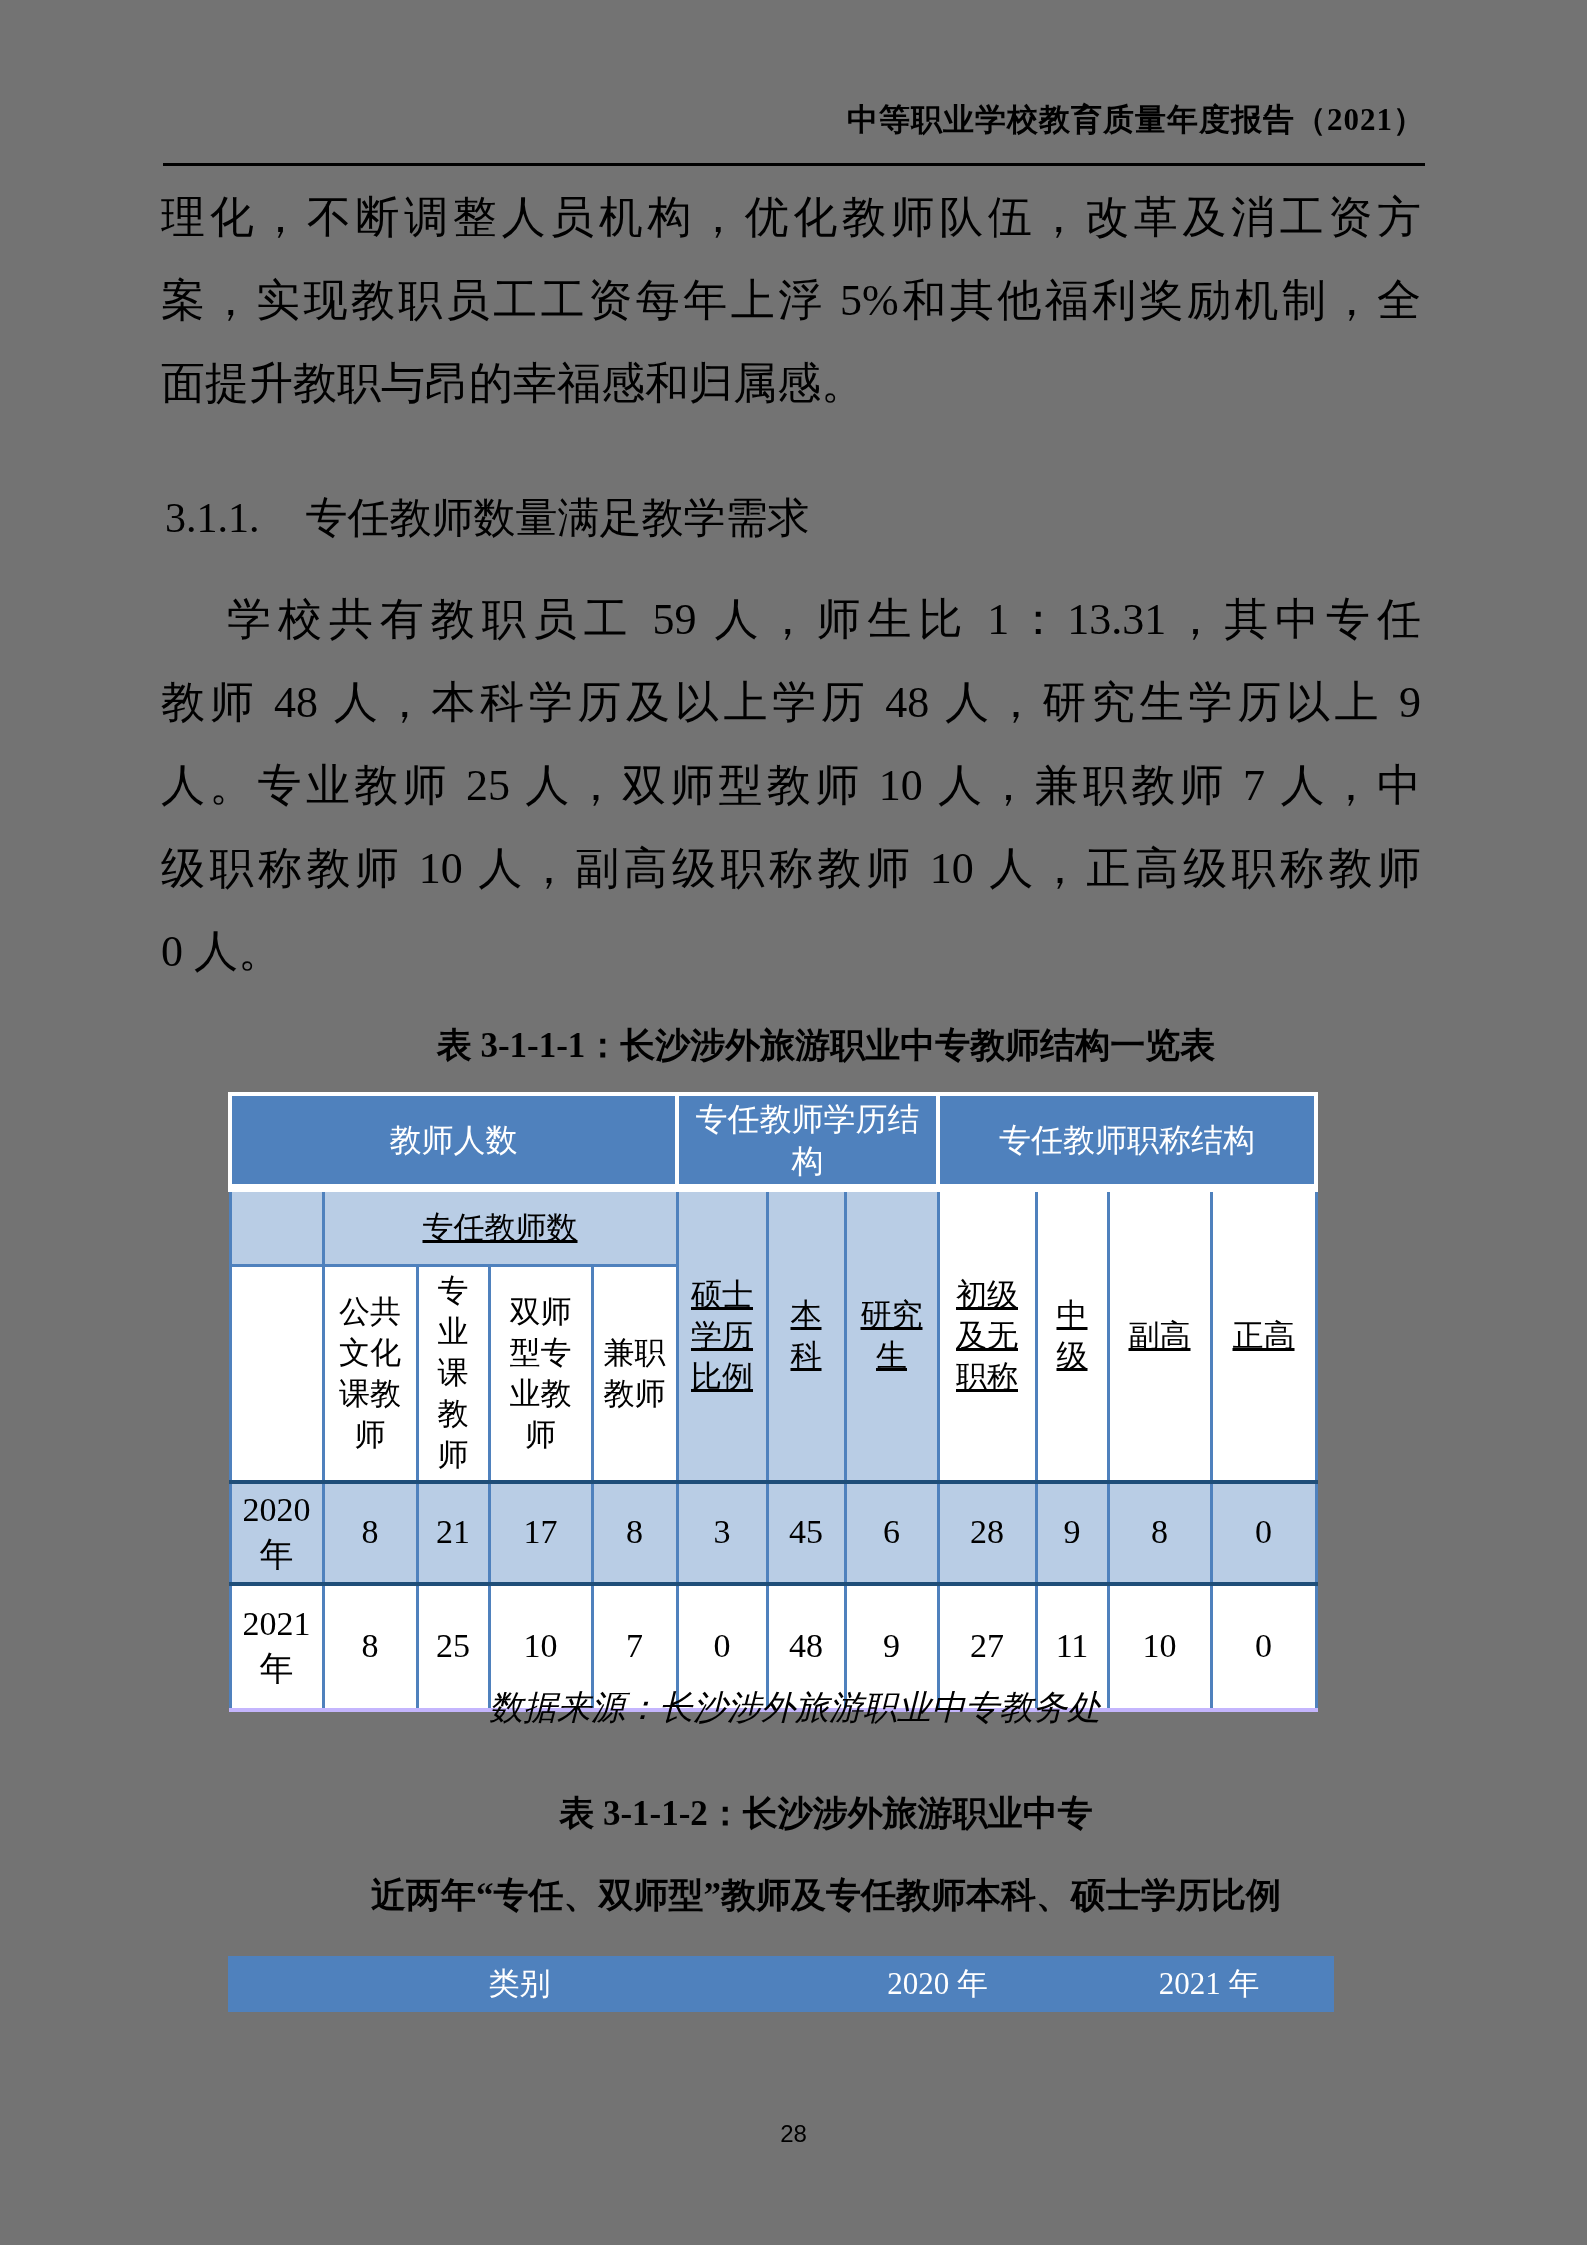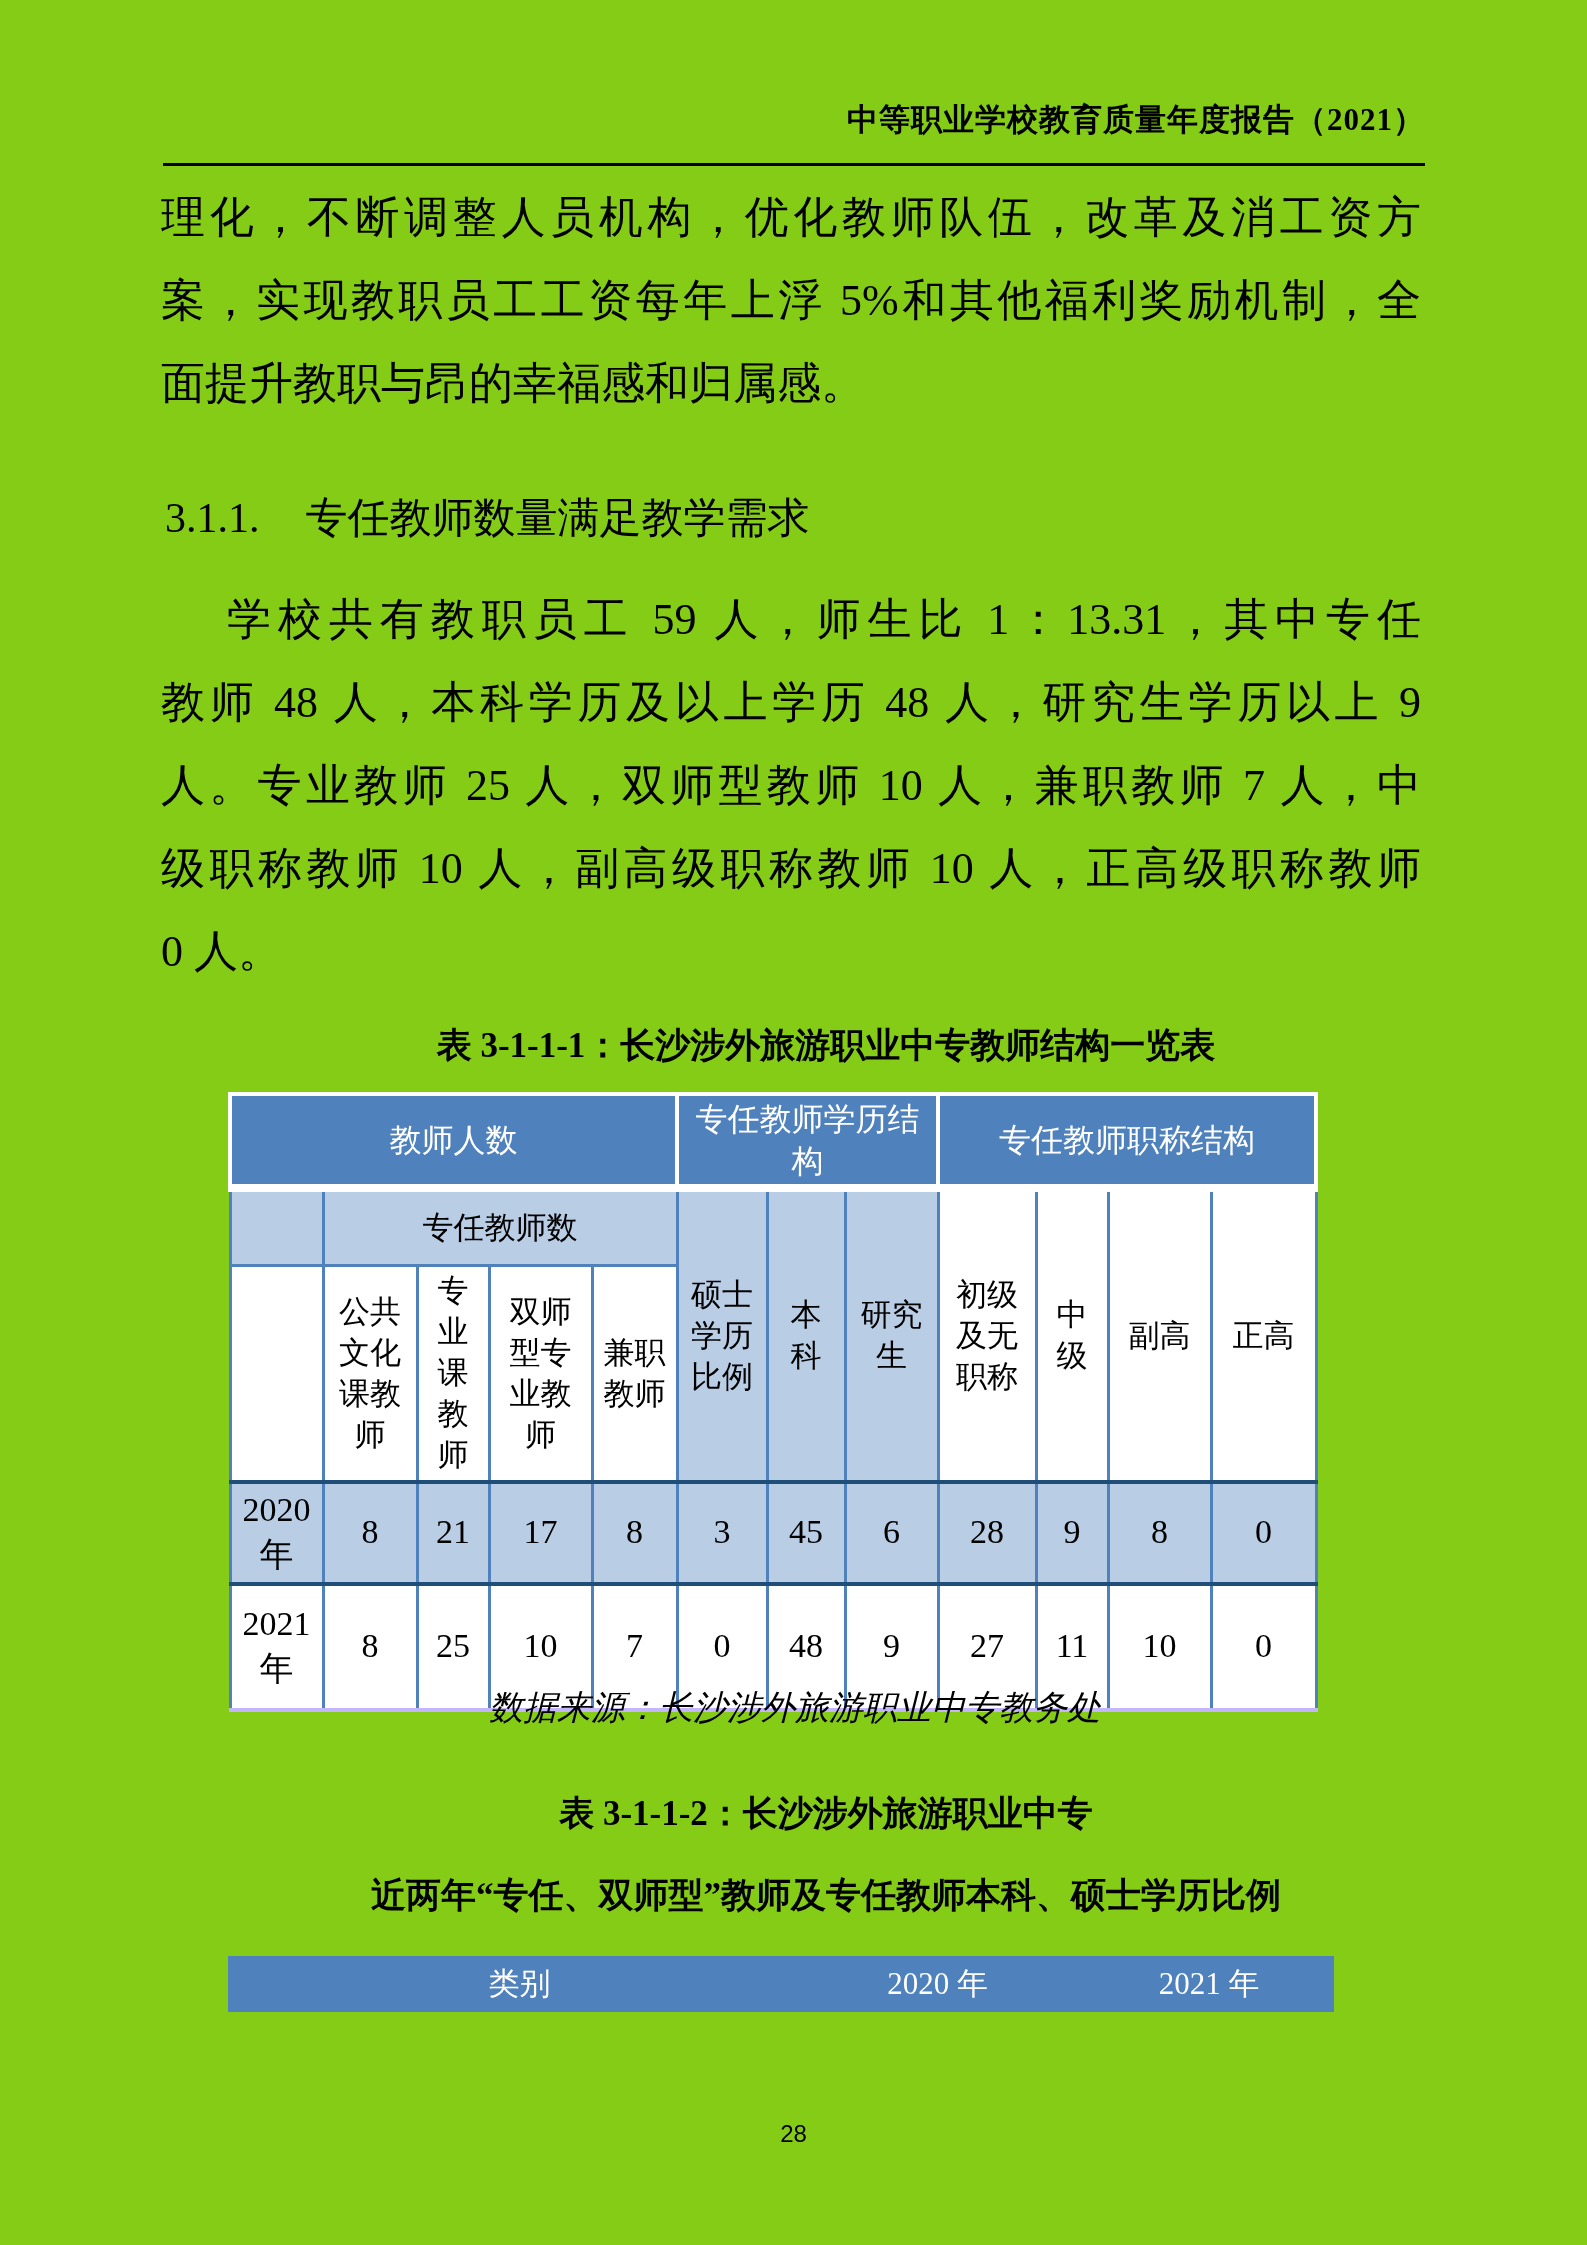--- a/index.html
+++ b/index.html
@@ -1,20 +1,20 @@
 <!DOCTYPE html>
 <html><head>
 <meta charset="utf-8">
 <style>
   html,body { margin:0; padding:0; background:#888; }
   .page {
     position:relative;
     width:1587px; height:2245px;
     margin:0 auto;
-    background:#84cc16;
+    background:#737373;
     font-family:"Liberation Serif","DejaVu Serif",serif;
     color:#000;
     overflow:hidden;
   }
   
   .doc-header {
     position:absolute; top:95px; left:165px; width:1260px;
     text-align:right; font-weight:bold; font-size:31px; line-height:50px;
     letter-spacing:1px;
   }
@@ -68,21 +68,21 @@
   }
   
   table.t1 tr.ghead td {
     background:#4F81BD; color:#fff;
     border:4px solid #fff; border-bottom:8px solid #fff;
     height:84px; font-size:32px; padding:2px 14px;
   }
   
   td.lb { background:#B9CDE5; }
   td.wh { background:#ffffff; }
-  tr.sub1 td { height:64px; }
+  tr.sub1 td { height:64px;text-decoration:underline; }
   tr.sub2 td { height:202px; }
   
   td.pad1 { padding-left:22px; padding-right:22px; }   
   td.pad1b { padding-left:17px; padding-right:17px; }  
   td.pad2 { padding-left:11px; padding-right:11px; }   
   
   tr.data td { border-top:4px solid #1F4E79; font-size:34px; }
   tr.data.r2020 td { height:86px; }
   tr.data.r2021 td { height:114px; }
   td.rowlabel { font-size:32px; padding:4px 6px; }

